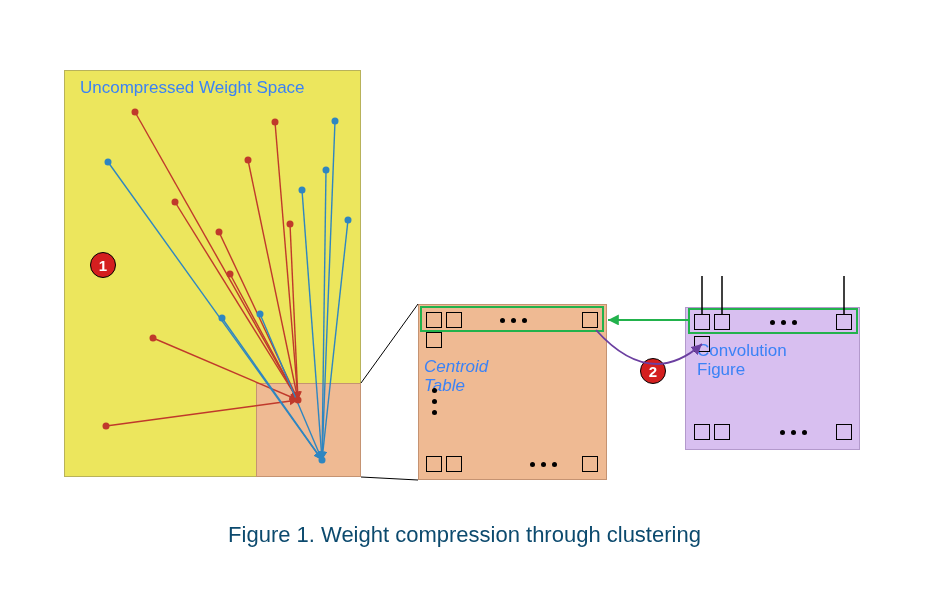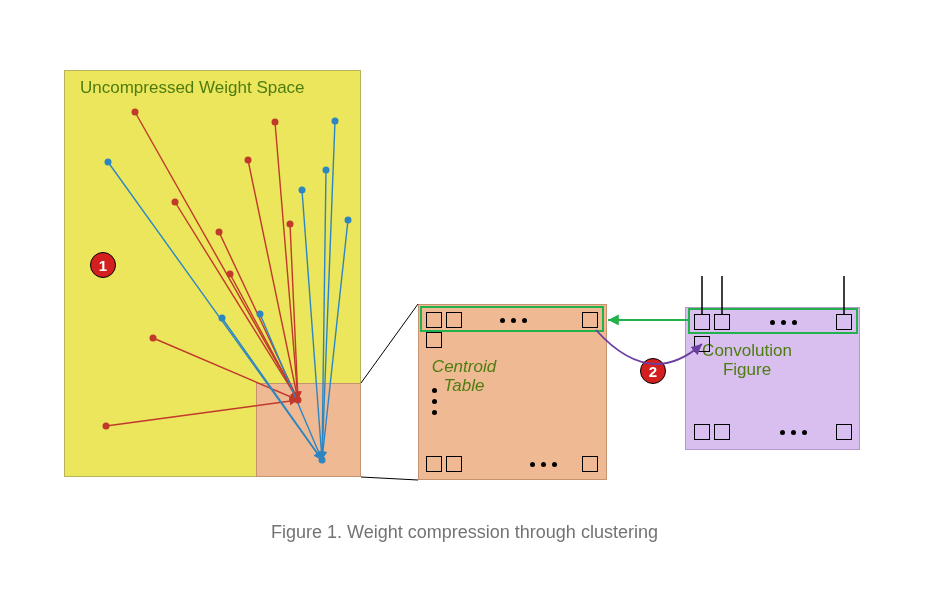--- a/index.html
+++ b/index.html
@@ -49,30 +49,29 @@
       left: 685px;
       top: 307px;
       width: 175px;
       height: 143px;
       background: #d8bff0;
       border: 1px solid #b399cc;
     }
     .label {
       position: absolute;
       font-size: 17px;
-      color: #4d7c0f;
-      text-align: center;
+      color: #3b82f6;
     }
     .caption {
       position: absolute;
       left: 0; right: 0;
       top: 522px;
       text-align: center;
-      font-size: 18px;
-      color: #737373;
+      font-size: 22px;
+      color: #0c4a6e;
     }
     .badge {
       position: absolute;
       width: 26px;
       height: 26px;
       border-radius: 50%;
       background: #d41f1f;
       border: 1.5px solid #000;
       color: #fff;
       font-weight: bold;

